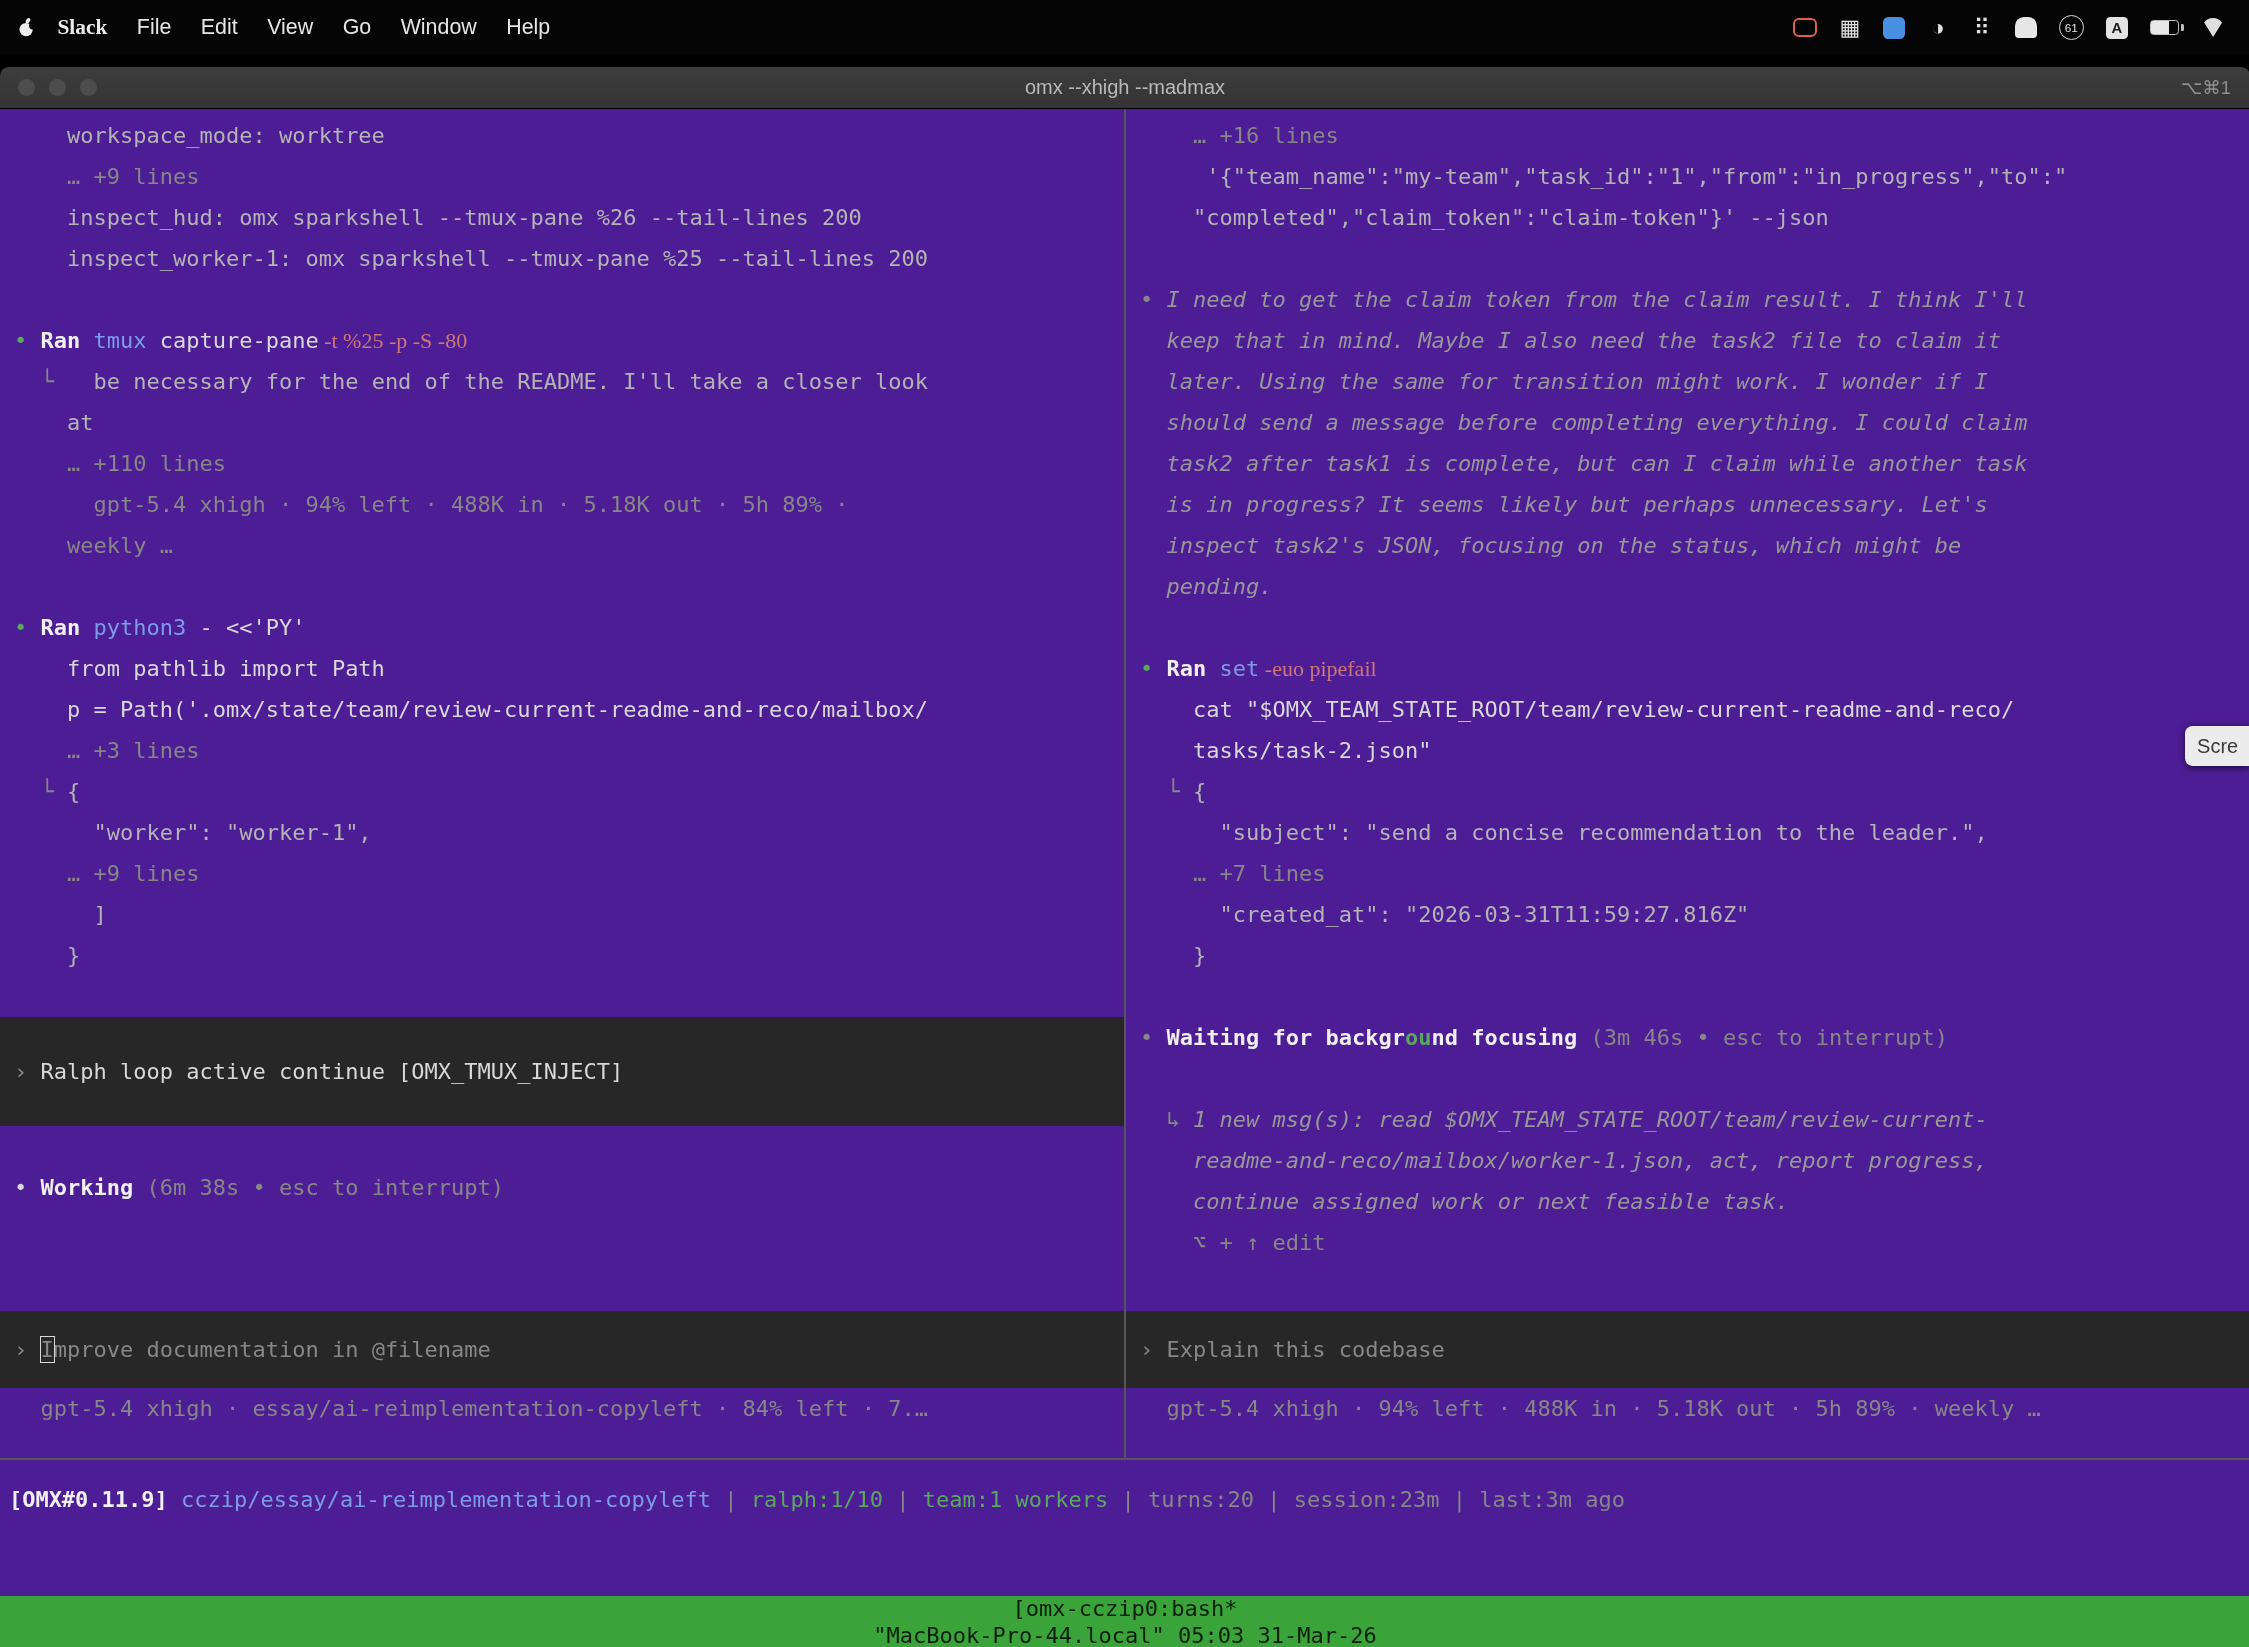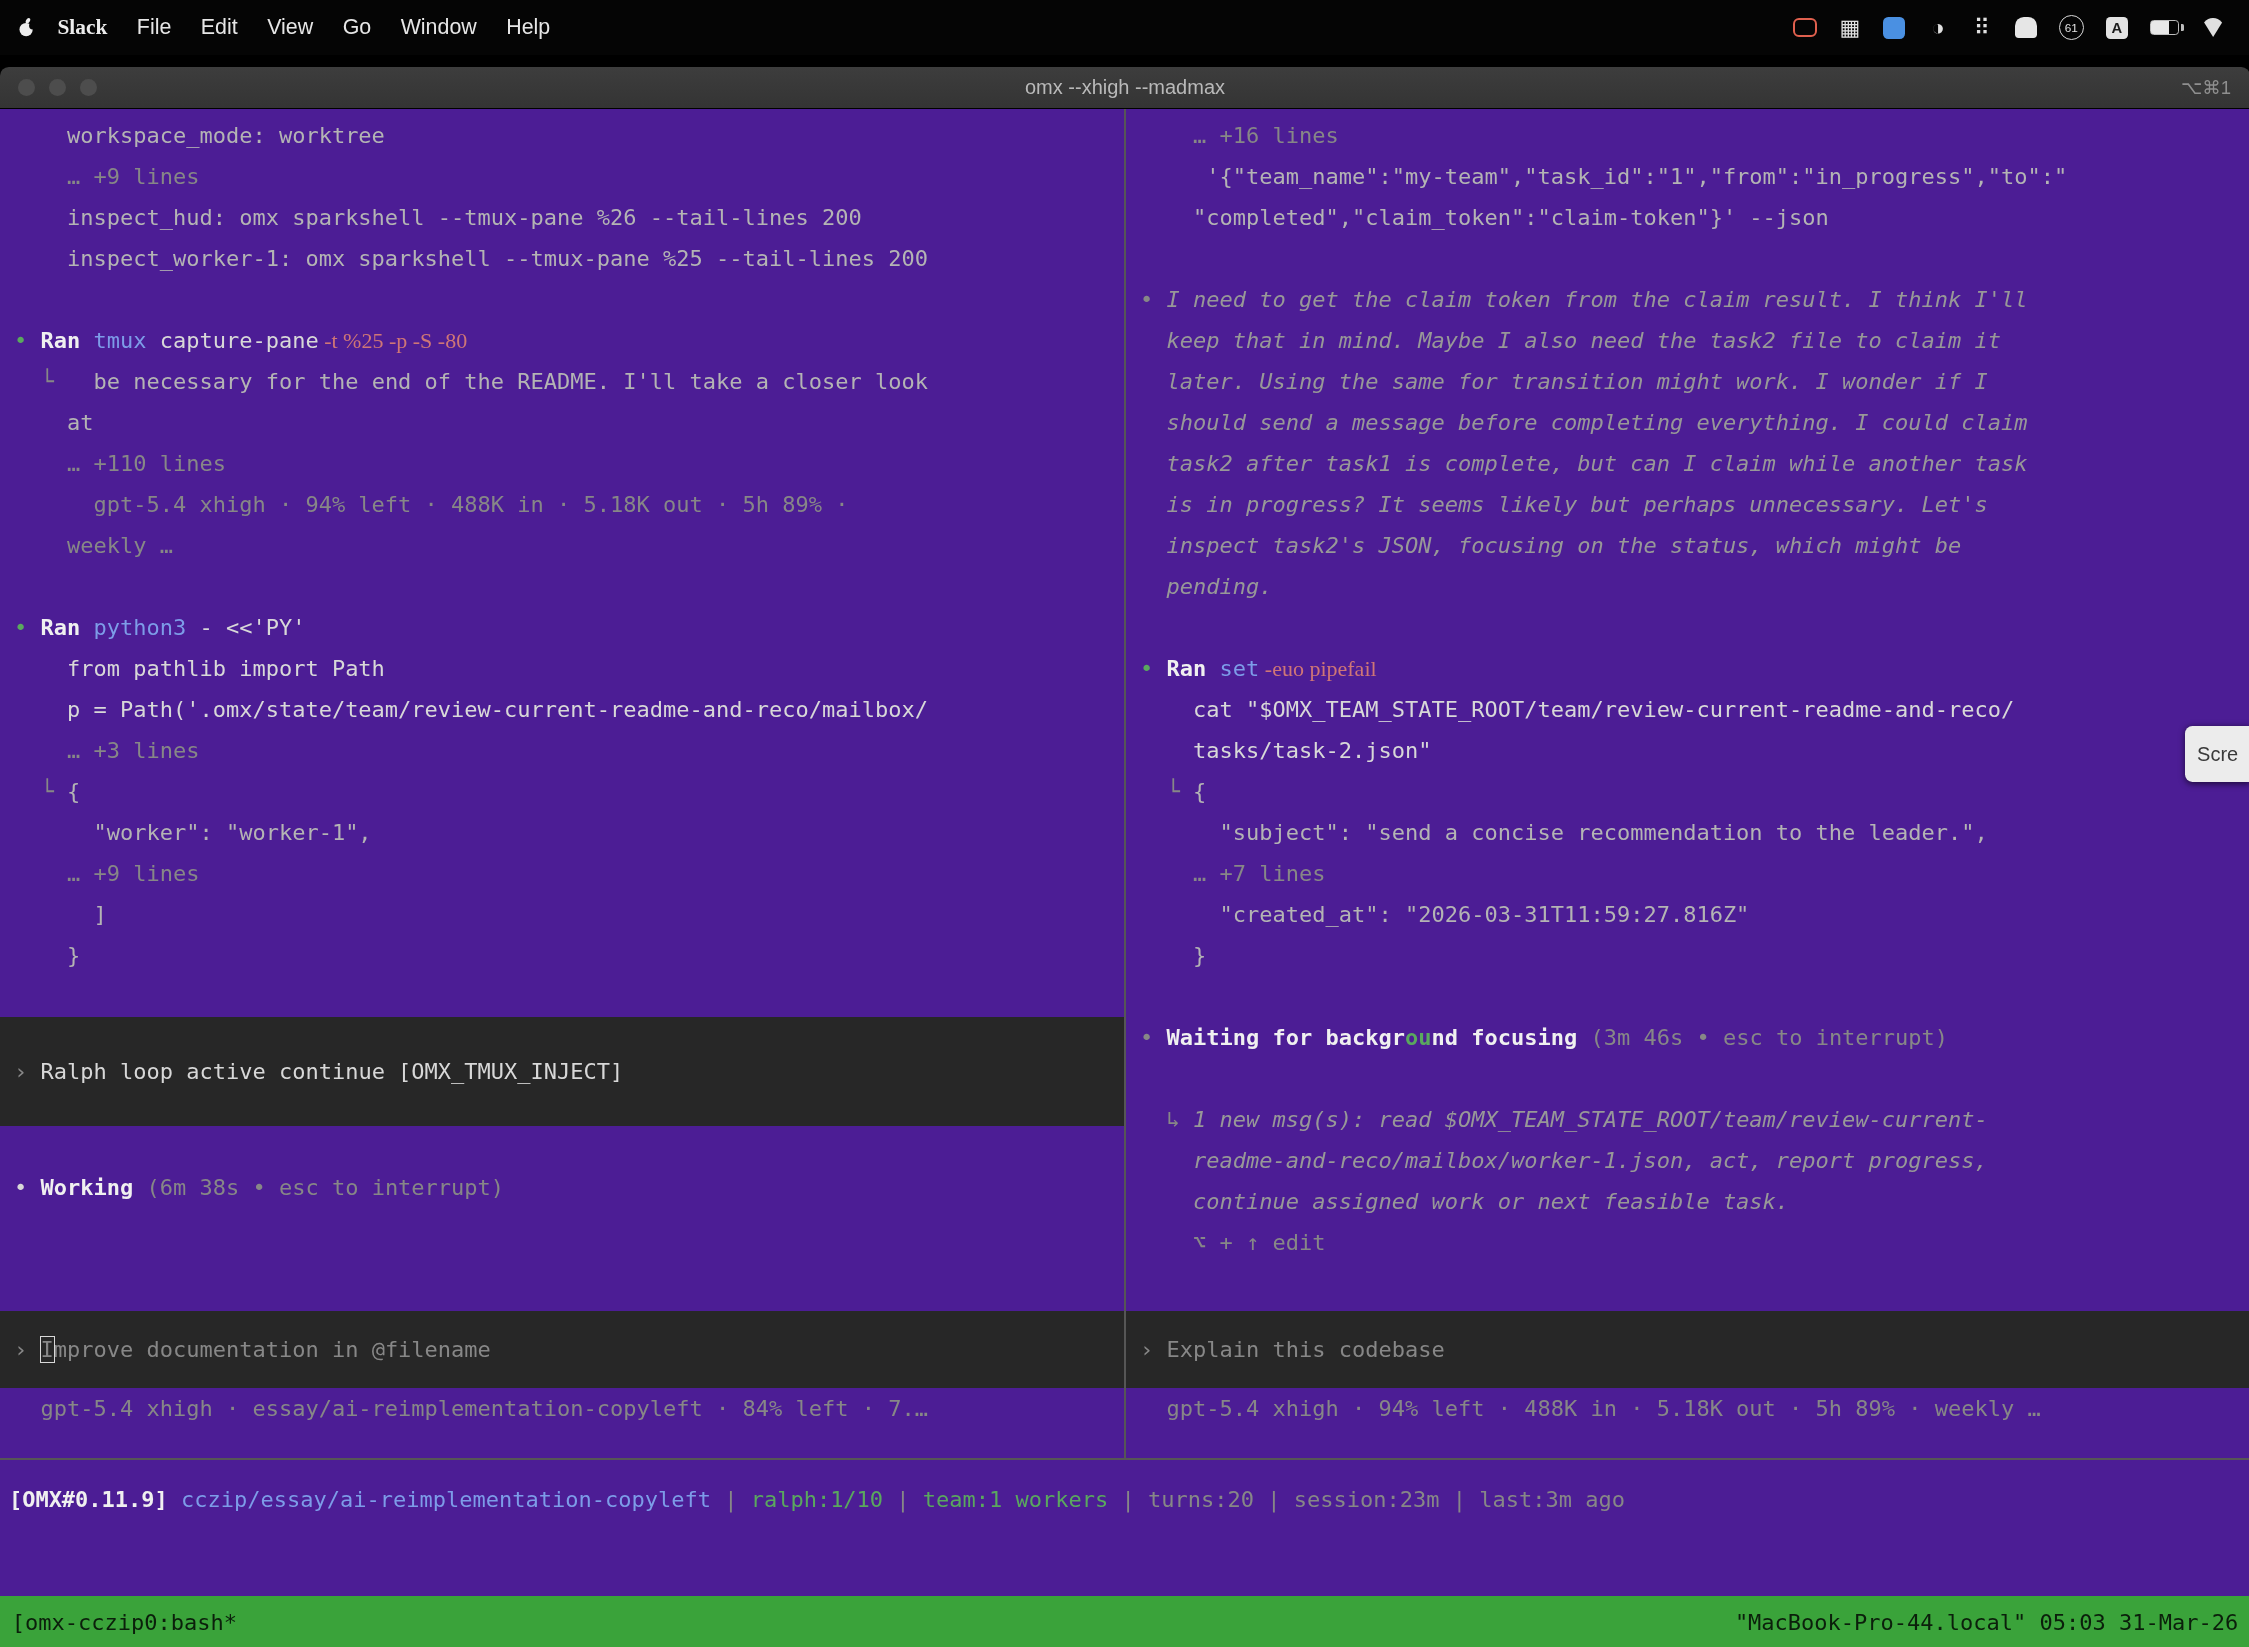--- a/index.html
+++ b/index.html
@@ -50,25 +50,25 @@
   .dim-italic{color:#989898;font-style:italic;}
   .white{color:#d8d8d8;}
   .bold-white{color:#f0f0f0;font-weight:700;}
   .green{color:#5aa85e;}
   .bold-green{color:#5aa85e;font-weight:700;}
   .blue{color:#7d9ce8;}
   .red{color:#cf7676;font-family:Liberation Serif, serif;}
   .cursor{outline:1.5px solid #d8d8d8;outline-offset:-0.7px;}
 
   
-  .tmux-bar{position:absolute;left:0;right:0;bottom:0;height:52px;background:#3aa33a;color:#0b1f0b;display:flex;align-items:center;font-family:"DejaVu Sans Mono",monospace;font-size:22px;padding:0 11.8px;box-sizing:border-box;white-space:pre;}
+  .tmux-bar{position:absolute;left:0;right:0;bottom:0;height:52px;background:#3aa33a;color:#0b1f0b;display:flex;align-items:center;font-family:"DejaVu Sans Mono",monospace;font-size:22px;padding:0 11.8px;box-sizing:border-box;white-space:pre;flex-direction:column;}
   .tmux-spacer{flex:1;}
 
   
-  .screenshot-chip{position:absolute;top:726px;right:0;height:56px;display:flex;align-items:center;padding:0 11.8px 0 11.8px;background:#ececec;color:#3a3a3a;border-radius:7.4px 0 0 7.4px;font-size:20px;font-family:"Liberation Sans",sans-serif;box-shadow:0 1.5px 5.9px rgba(0,0,0,.6);z-index:5;}
+  .screenshot-chip{position:absolute;top:726px;right:0;height:40px;display:flex;align-items:center;padding:0 11.8px 0 11.8px;background:#ececec;color:#3a3a3a;border-radius:7.4px 0 0 7.4px;font-size:20px;font-family:"Liberation Sans",sans-serif;box-shadow:0 1.5px 5.9px rgba(0,0,0,.6);z-index:5;}
 </style>
 </head>
 <body>
 
 <div class="screen">
 
   <header class="menu-bar">
     <span class="apple">
       <svg width="17.7" height="20.7" viewBox="0 0 24 28" aria-hidden="true">
         <circle cx="11" cy="17" r="9" fill="#ededed"></circle>

